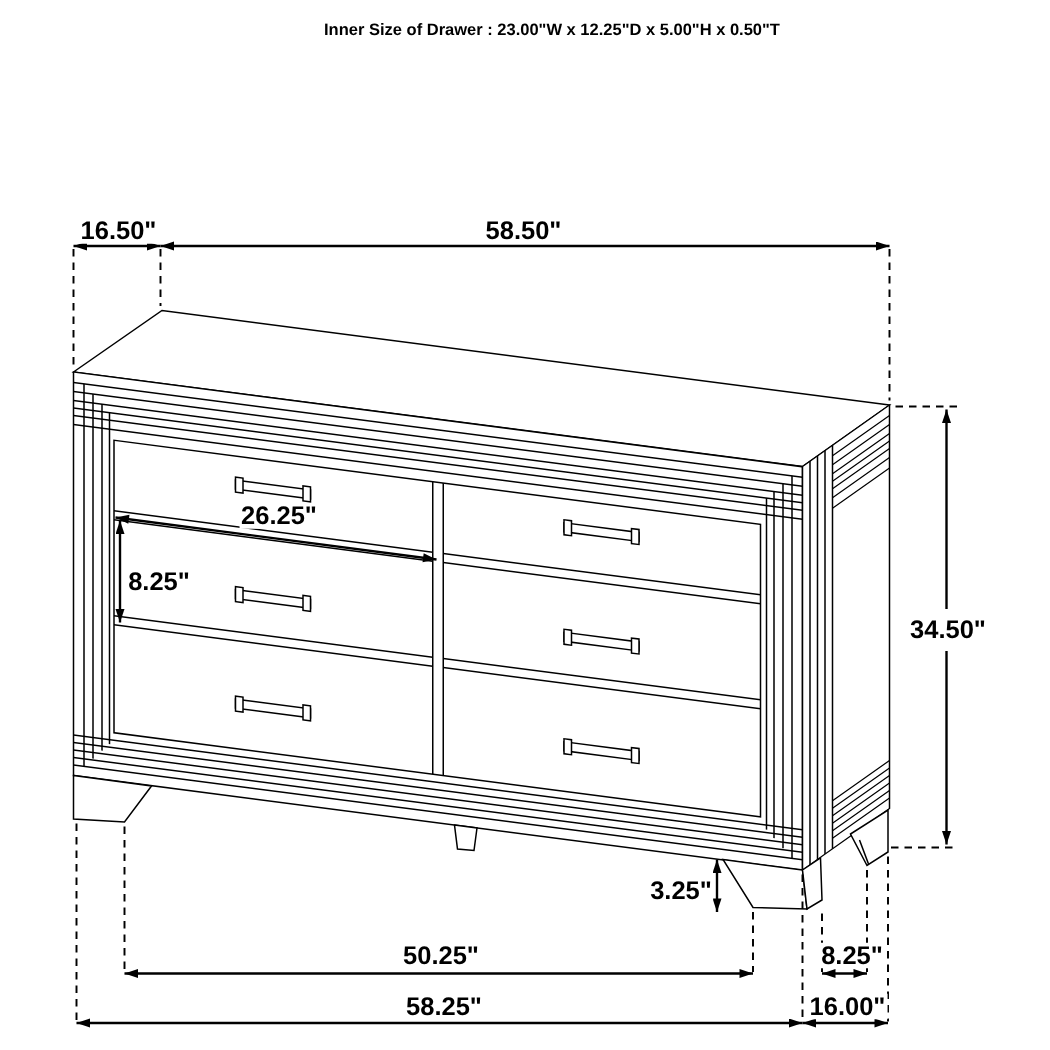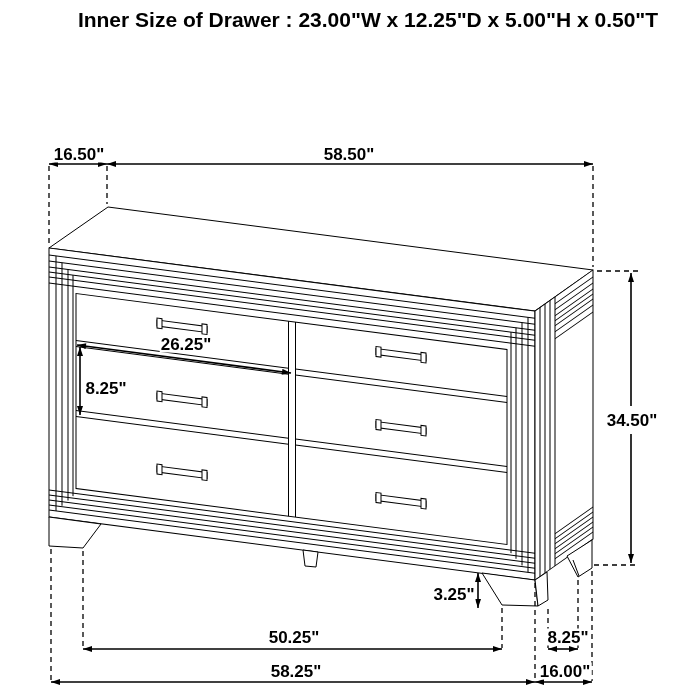--- a/index.html
+++ b/index.html
@@ -2,21 +2,21 @@
 <html><head>
 <meta charset="utf-8">
 <style>
   html,body{margin:0;padding:0;}
   body{
     width:700px;height:700px;position:relative;background:#ffffff;
     font-family:"Liberation Sans", sans-serif;overflow:hidden;
   }
   .title{
     position:absolute;left:368px;top:20px;transform:translate(-50%,-50%);
-    font-size:21px;font-weight:bold;color:#000;white-space:nowrap;
+    font-size:11px;font-weight:bold;color:#000;white-space:nowrap;
   }
   .dim-label{
     position:absolute;transform:translate(-50%,-50%);
     font-size:17px;font-weight:bold;color:#000;white-space:nowrap;
     background:#fff;padding:0 1px;line-height:1;
   }
   svg{position:absolute;left:0;top:0;}
   .art{stroke:#000;stroke-width:1;fill:none;}
   .face{fill:#ffffff;}
   .dash{stroke:#000;stroke-width:1.3;fill:none;stroke-dasharray:5 4;}

